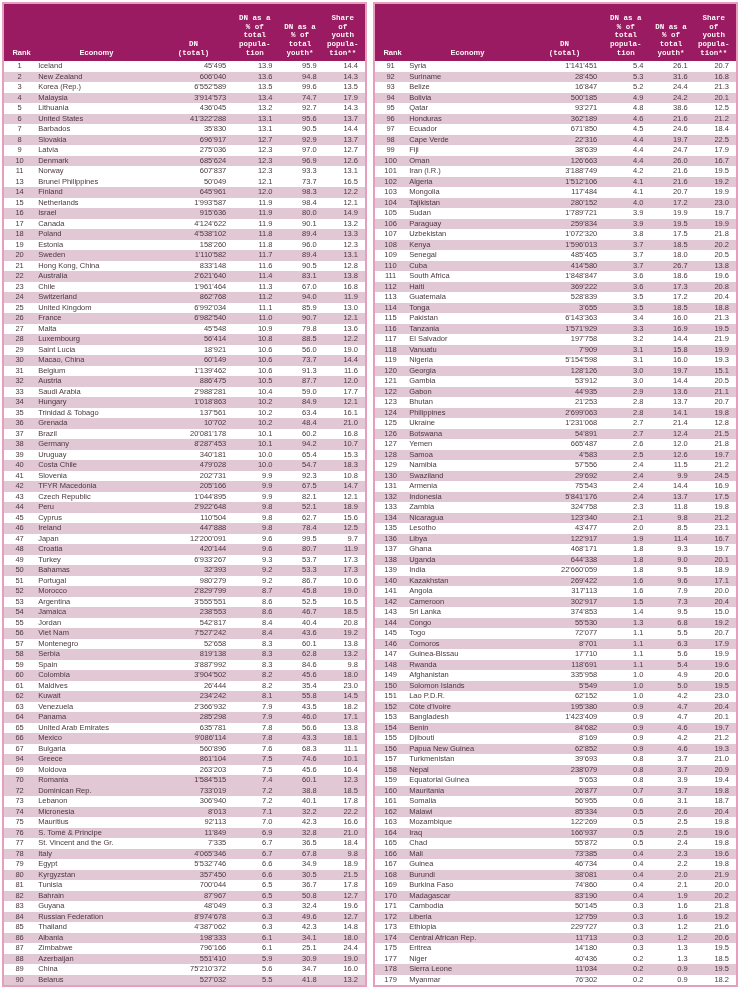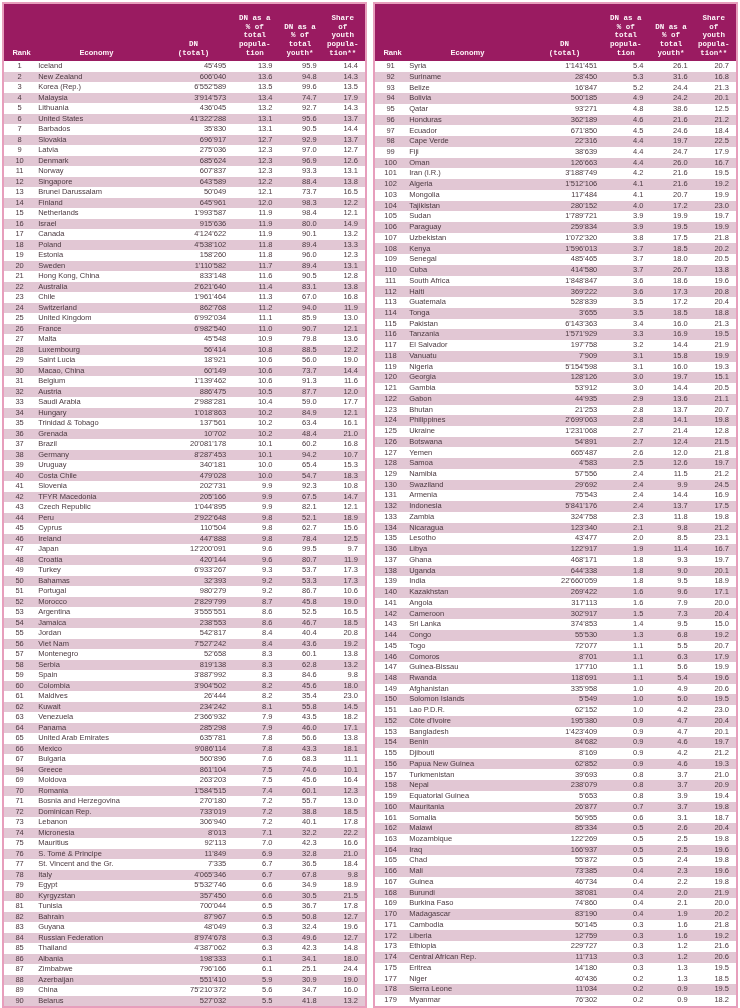--- a/index.html
+++ b/index.html
@@ -163,31 +163,23 @@
           <td class="num">12.6</td>
         </tr>
         <tr>
           <td class="rank">11</td>
           <td class="economy">Norway</td>
           <td class="num">607'837</td>
           <td class="num">12.3</td>
           <td class="num">93.3</td>
           <td class="num">13.1</td>
         </tr>
-        <tr class="alt">
-          <td class="rank">12</td>
-          <td class="economy">Singapore</td>
-          <td class="num">643'589</td>
-          <td class="num">12.2</td>
-          <td class="num">88.4</td>
-          <td class="num">13.8</td>
-        </tr>
         <tr>
           <td class="rank">13</td>
-          <td class="economy">Brunei Darussalam</td>
+          <td class="economy">Brunei Philippines</td>
           <td class="num">50'049</td>
           <td class="num">12.1</td>
           <td class="num">73.7</td>
           <td class="num">16.5</td>
         </tr>
         <tr class="alt">
           <td class="rank">14</td>
           <td class="economy">Finland</td>
           <td class="num">645'961</td>
           <td class="num">12.0</td>
@@ -634,28 +626,20 @@
           <td class="num">45.6</td>
           <td class="num">16.4</td>
         </tr>
         <tr class="alt">
           <td class="rank">70</td>
           <td class="economy">Romania</td>
           <td class="num">1'584'515</td>
           <td class="num">7.4</td>
           <td class="num">60.1</td>
           <td class="num">12.3</td>
-        </tr>
-        <tr>
-          <td class="rank">71</td>
-          <td class="economy">Bosnia and Herzegovina</td>
-          <td class="num">270'180</td>
-          <td class="num">7.2</td>
-          <td class="num">55.7</td>
-          <td class="num">13.0</td>
         </tr>
         <tr class="alt">
           <td class="rank">72</td>
           <td class="economy">Dominican Rep.</td>
           <td class="num">733'019</td>
           <td class="num">7.2</td>
           <td class="num">38.8</td>
           <td class="num">18.5</td>
         </tr>
         <tr>

